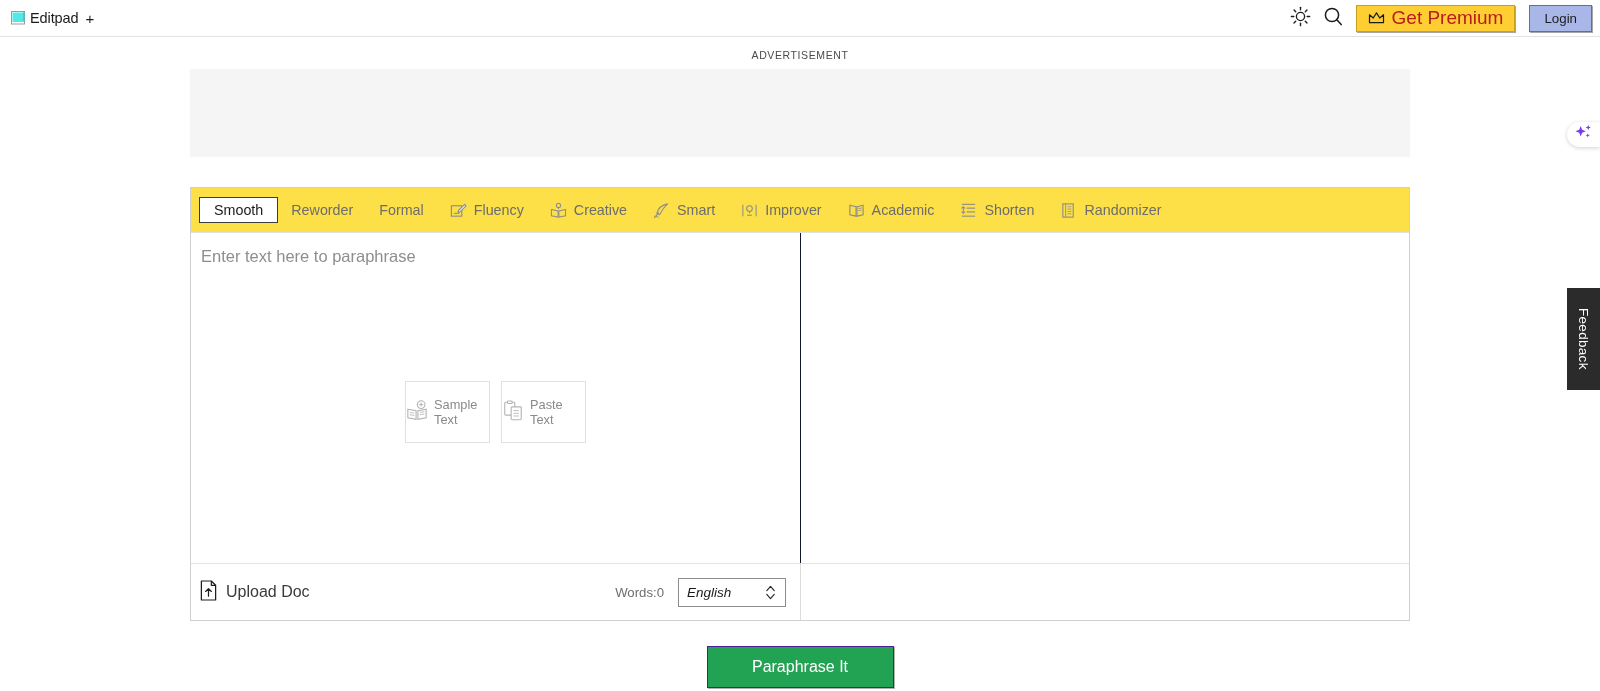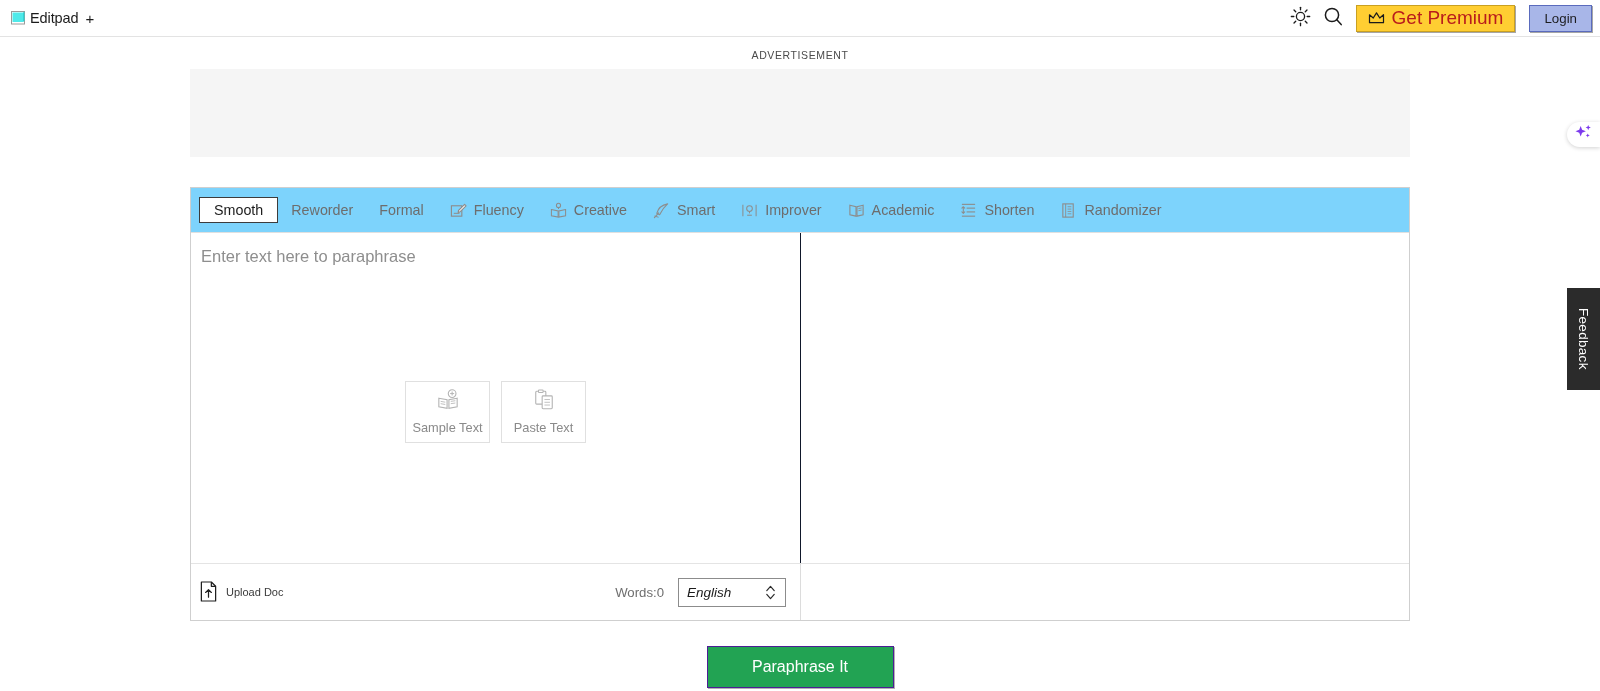--- a/index.html
+++ b/index.html
@@ -116,21 +116,21 @@
 
   
   .panel {
     width: 1220px;
     margin: 30px auto 0 auto;
     border: 1px solid #cfcfcf;
     background: #ffffff;
   }
   .tabbar {
     height: 45px;
-    background: #7dd3fc;
+    background: #fde047;
     border-bottom: 1px solid #e0e0e0;
     display: flex;
     align-items: center;
     padding-left: 8px;
     gap: 0px;
   }
   .tab {
     display: flex;
     align-items: center;
     gap: 7px;
@@ -172,21 +172,21 @@
     display: flex;
     justify-content: center;
     gap: 11px;
   }
   .qa-btn {
     width: 85px;
     height: 62px;
     border: 1px solid #e0e0e0;
     background: #ffffff;
     display: flex;
-    flex-direction: column;
+    flex-direction: row;
     align-items: center;
     justify-content: center;
     gap: 6px;
     cursor: pointer;
   }
   .qa-btn span {
     font-size: 12.8px;
     color: #8a8a8a;
   }
 
@@ -204,21 +204,21 @@
     padding: 0 14px 0 8px;
   }
   .footer-right {
     flex: 1;
     border-top: 1px solid #e4e4e4;
   }
   .upload {
     display: flex; align-items: center; gap: 8px;
     cursor: pointer;
   }
-  .upload span { font-size: 11px; color: #3a3a3a; }
+  .upload span { font-size: 16px; color: #3a3a3a; }
   .wordcount {
     margin-left: auto;
     font-size: 13.2px;
     color: #6e6e6e;
     margin-right: 14px;
   }
   .lang-select {
     width: 108px;
     height: 29px;
     border: 1px solid #8c8c8c;

